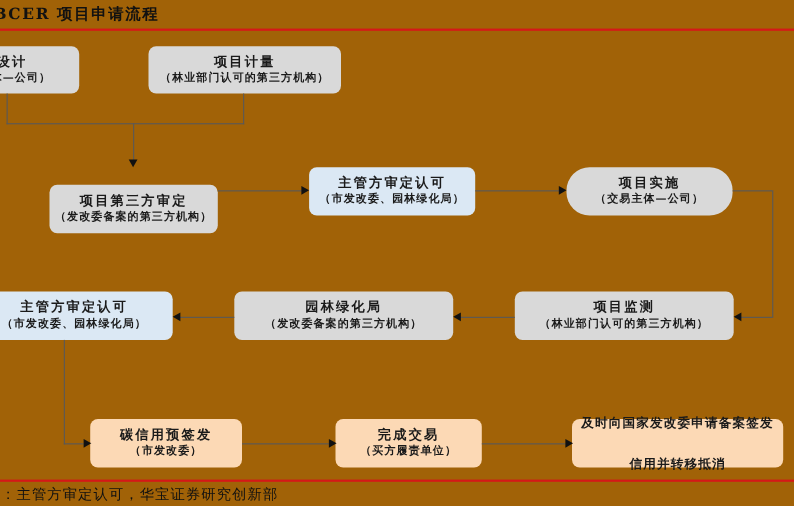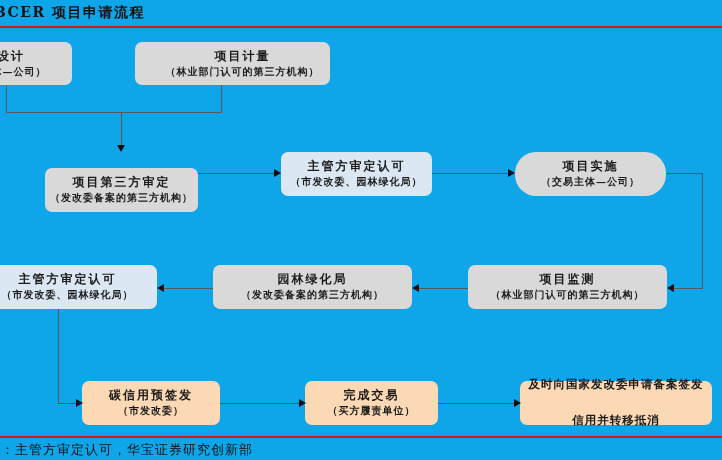--- a/index.html
+++ b/index.html
@@ -1,17 +1,17 @@
 <!DOCTYPE html>
 <html style="--accent: #d51818; --node-gray: #d9d9d9; --node-blue: #dbe8f4; --node-orange: #fcd9b5; --line: #595959; --arrow: #111111;"><head>
 <meta charset="utf-8">
 <style>
   html,body{margin:0;padding:0;background:#fff;}
   .page{
-    position:relative;width:722px;height:460px;overflow:hidden;background:#0ea5e9;
+    position:relative;width:722px;height:460px;overflow:hidden;background:#a16207;
     font-family:"DejaVu Serif","Liberation Serif",serif;
     color:#1a1a1a;
   }
   .page-title{
     position:absolute;left:-6px;top:4px;font-size:14px;font-weight:bold;
     letter-spacing:1.5px;white-space:nowrap;color:#111;
   }
   .rule{position:absolute;left:0;width:722px;height:2px;background:var(--accent,#d51818);}
   .rule-top{top:26px;}
   .rule-bottom{top:436px;}
@@ -22,24 +22,24 @@
   .node{
     position:absolute;border-radius:7px;display:flex;flex-direction:column;
     align-items:center;justify-content:center;text-align:center;line-height:1.45;
   }
   .node.gray{background:var(--node-gray,#d9d9d9);}
   .node.blue{background:var(--node-blue,#dbe8f4);}
   .node.orange{background:var(--node-orange,#fcd9b5);}
   .nt{font-size:12px;font-weight:bold;letter-spacing:2px;white-space:nowrap;}
   .ns{font-size:10px;font-weight:bold;letter-spacing:1px;white-space:nowrap;}
   #n10 .nt{font-size:11.5px;letter-spacing:1px;}
-  #n10 .ns{font-size:11.5px;letter-spacing:1px;font-family:Liberation Mono, monospace;}
+  #n10 .ns{font-size:11.5px;letter-spacing:1px;}
 
   #n0{left:-78px;top:42px;width:150px;height:43px;}
-  #n1{left:135px;top:42px;width:175px;height:43px;padding-left:20px;}
+  #n1{left:135px;top:42px;width:175px;height:43px;}
   #n2{left:45px;top:168px;width:153px;height:44px;}
   #n3{left:281px;top:152px;width:151px;height:44px;}
   #n4{left:515px;top:152px;width:151px;height:44px;border-radius:21px;}
   #n5{left:468px;top:265px;width:199px;height:44px;}
   #n6{left:213px;top:265px;width:199px;height:44px;}
   #n7{left:-22px;top:265px;width:179px;height:44px;}
   #n8{left:82px;top:381px;width:138px;height:44px;}
   #n9{left:305px;top:381px;width:133px;height:44px;}
   #n10{left:520px;top:381px;width:192px;height:44px;gap:20px;}
 

